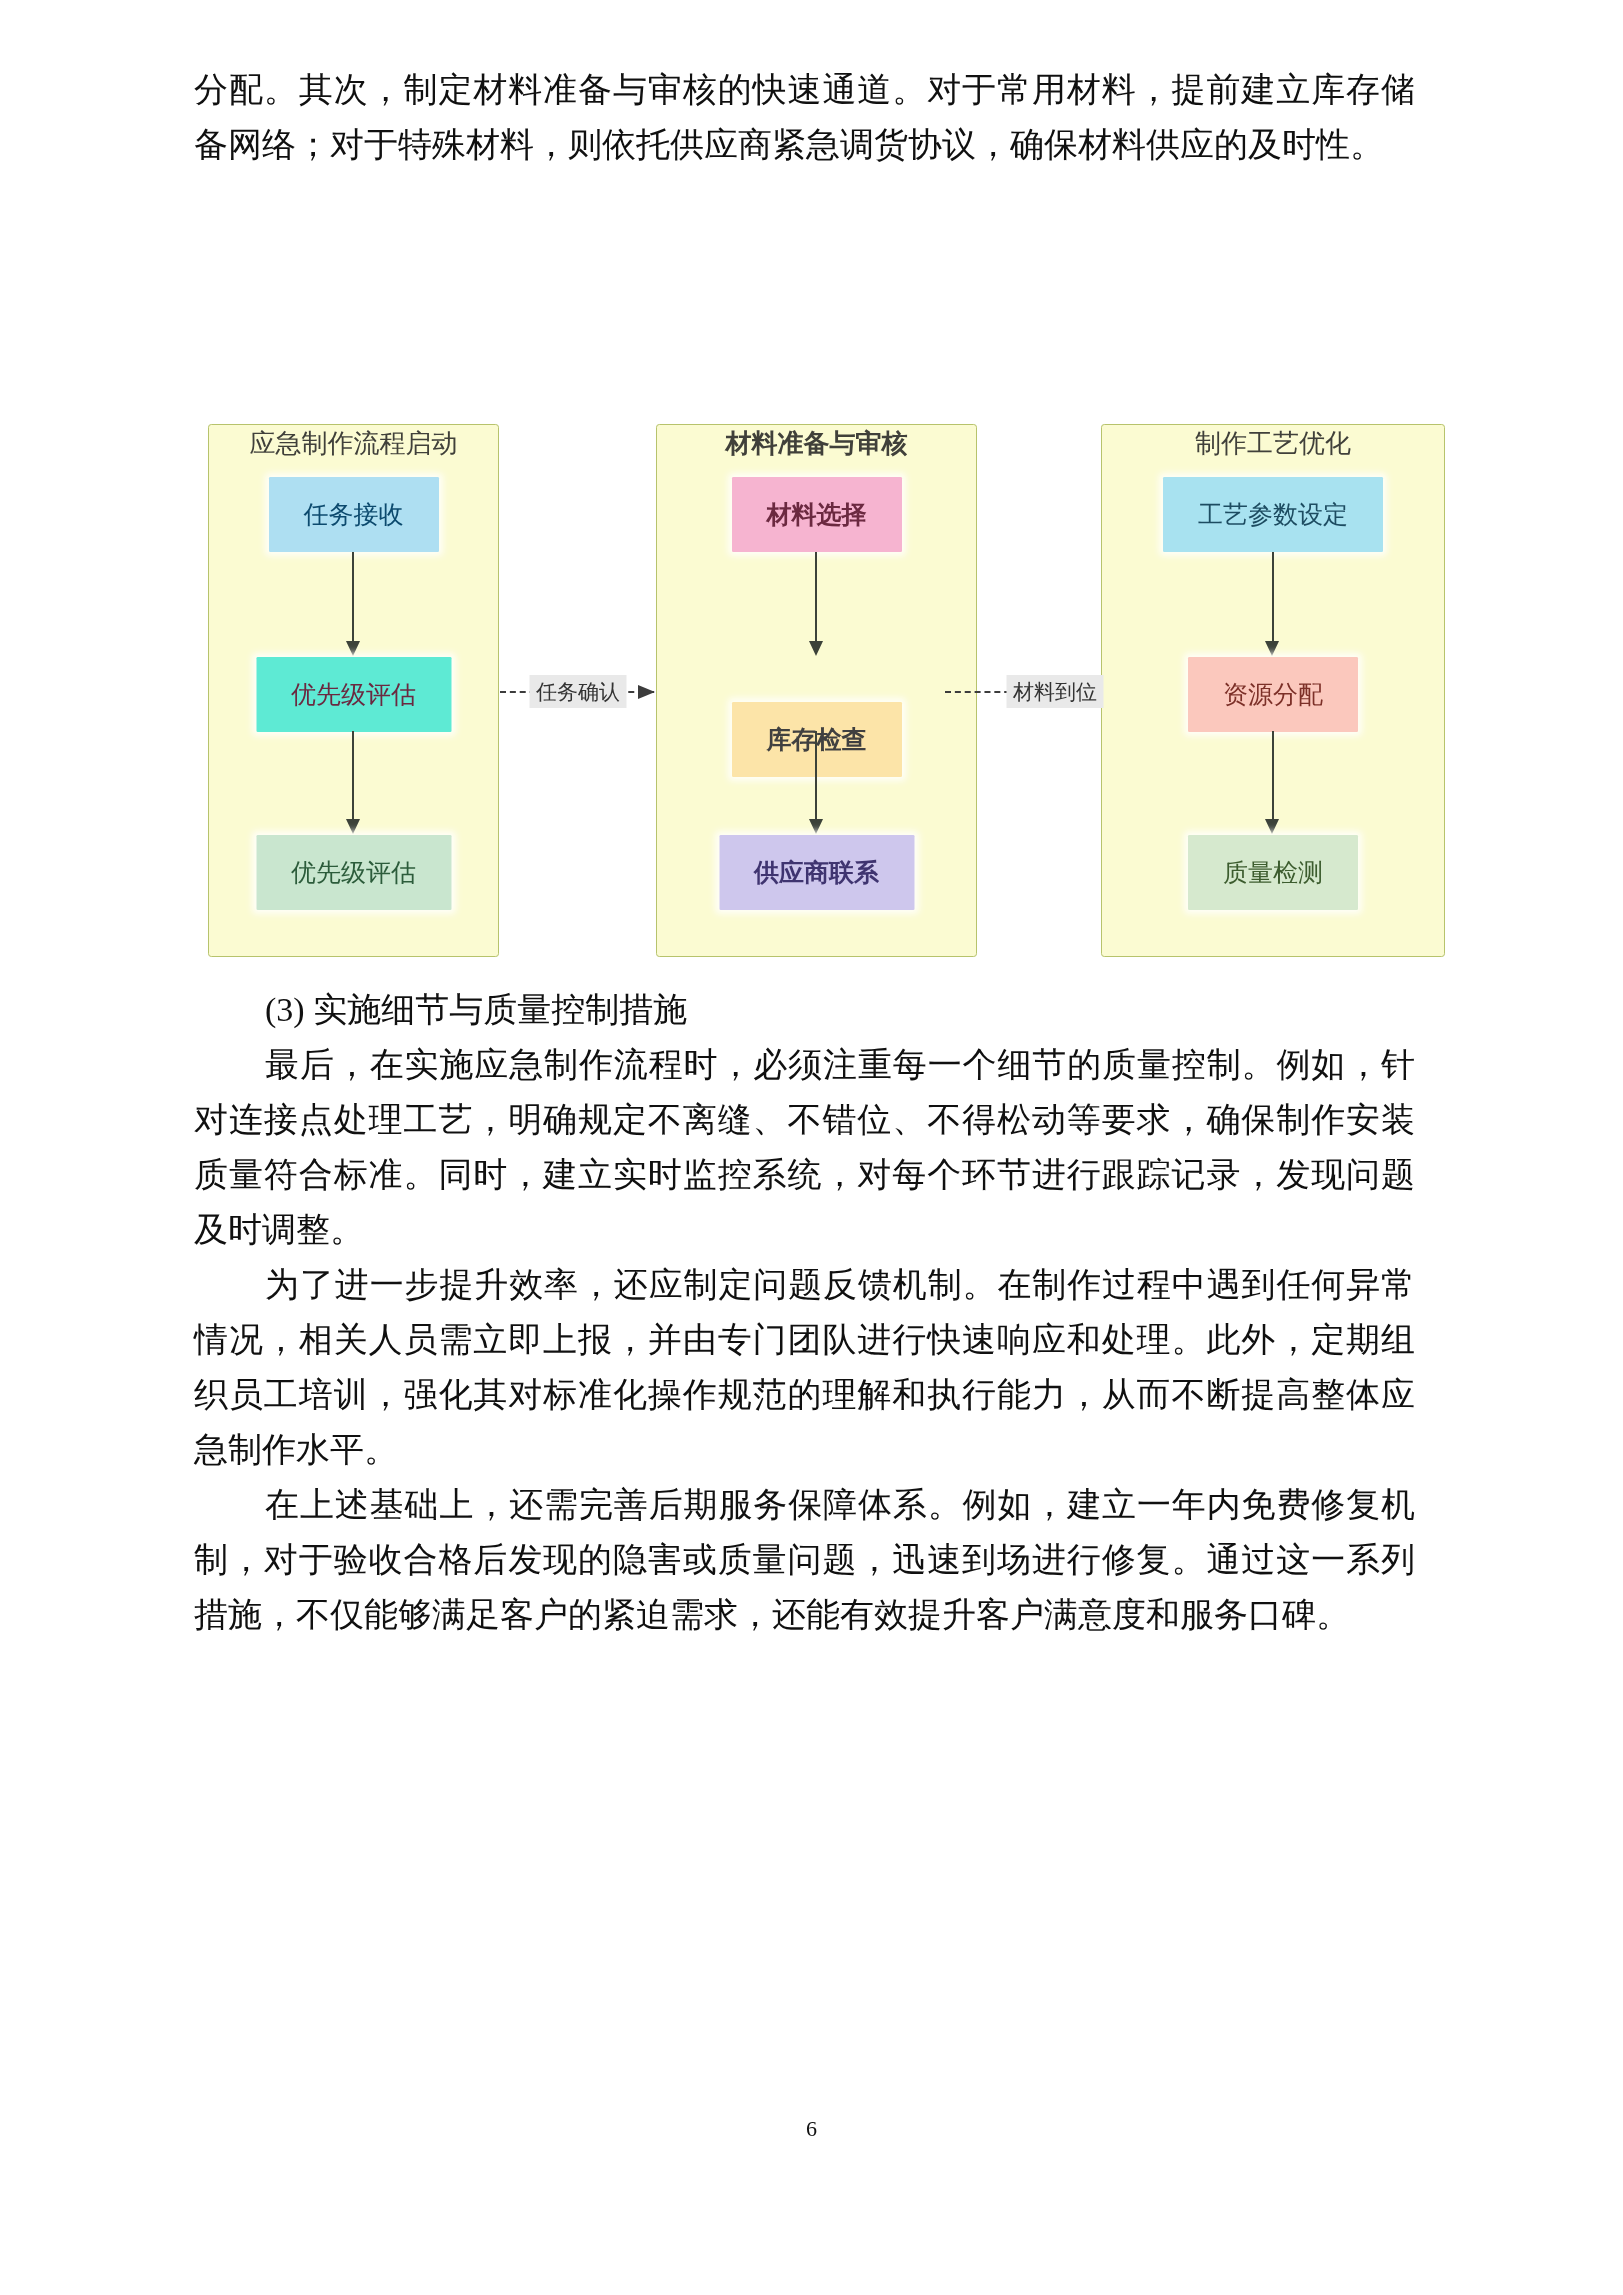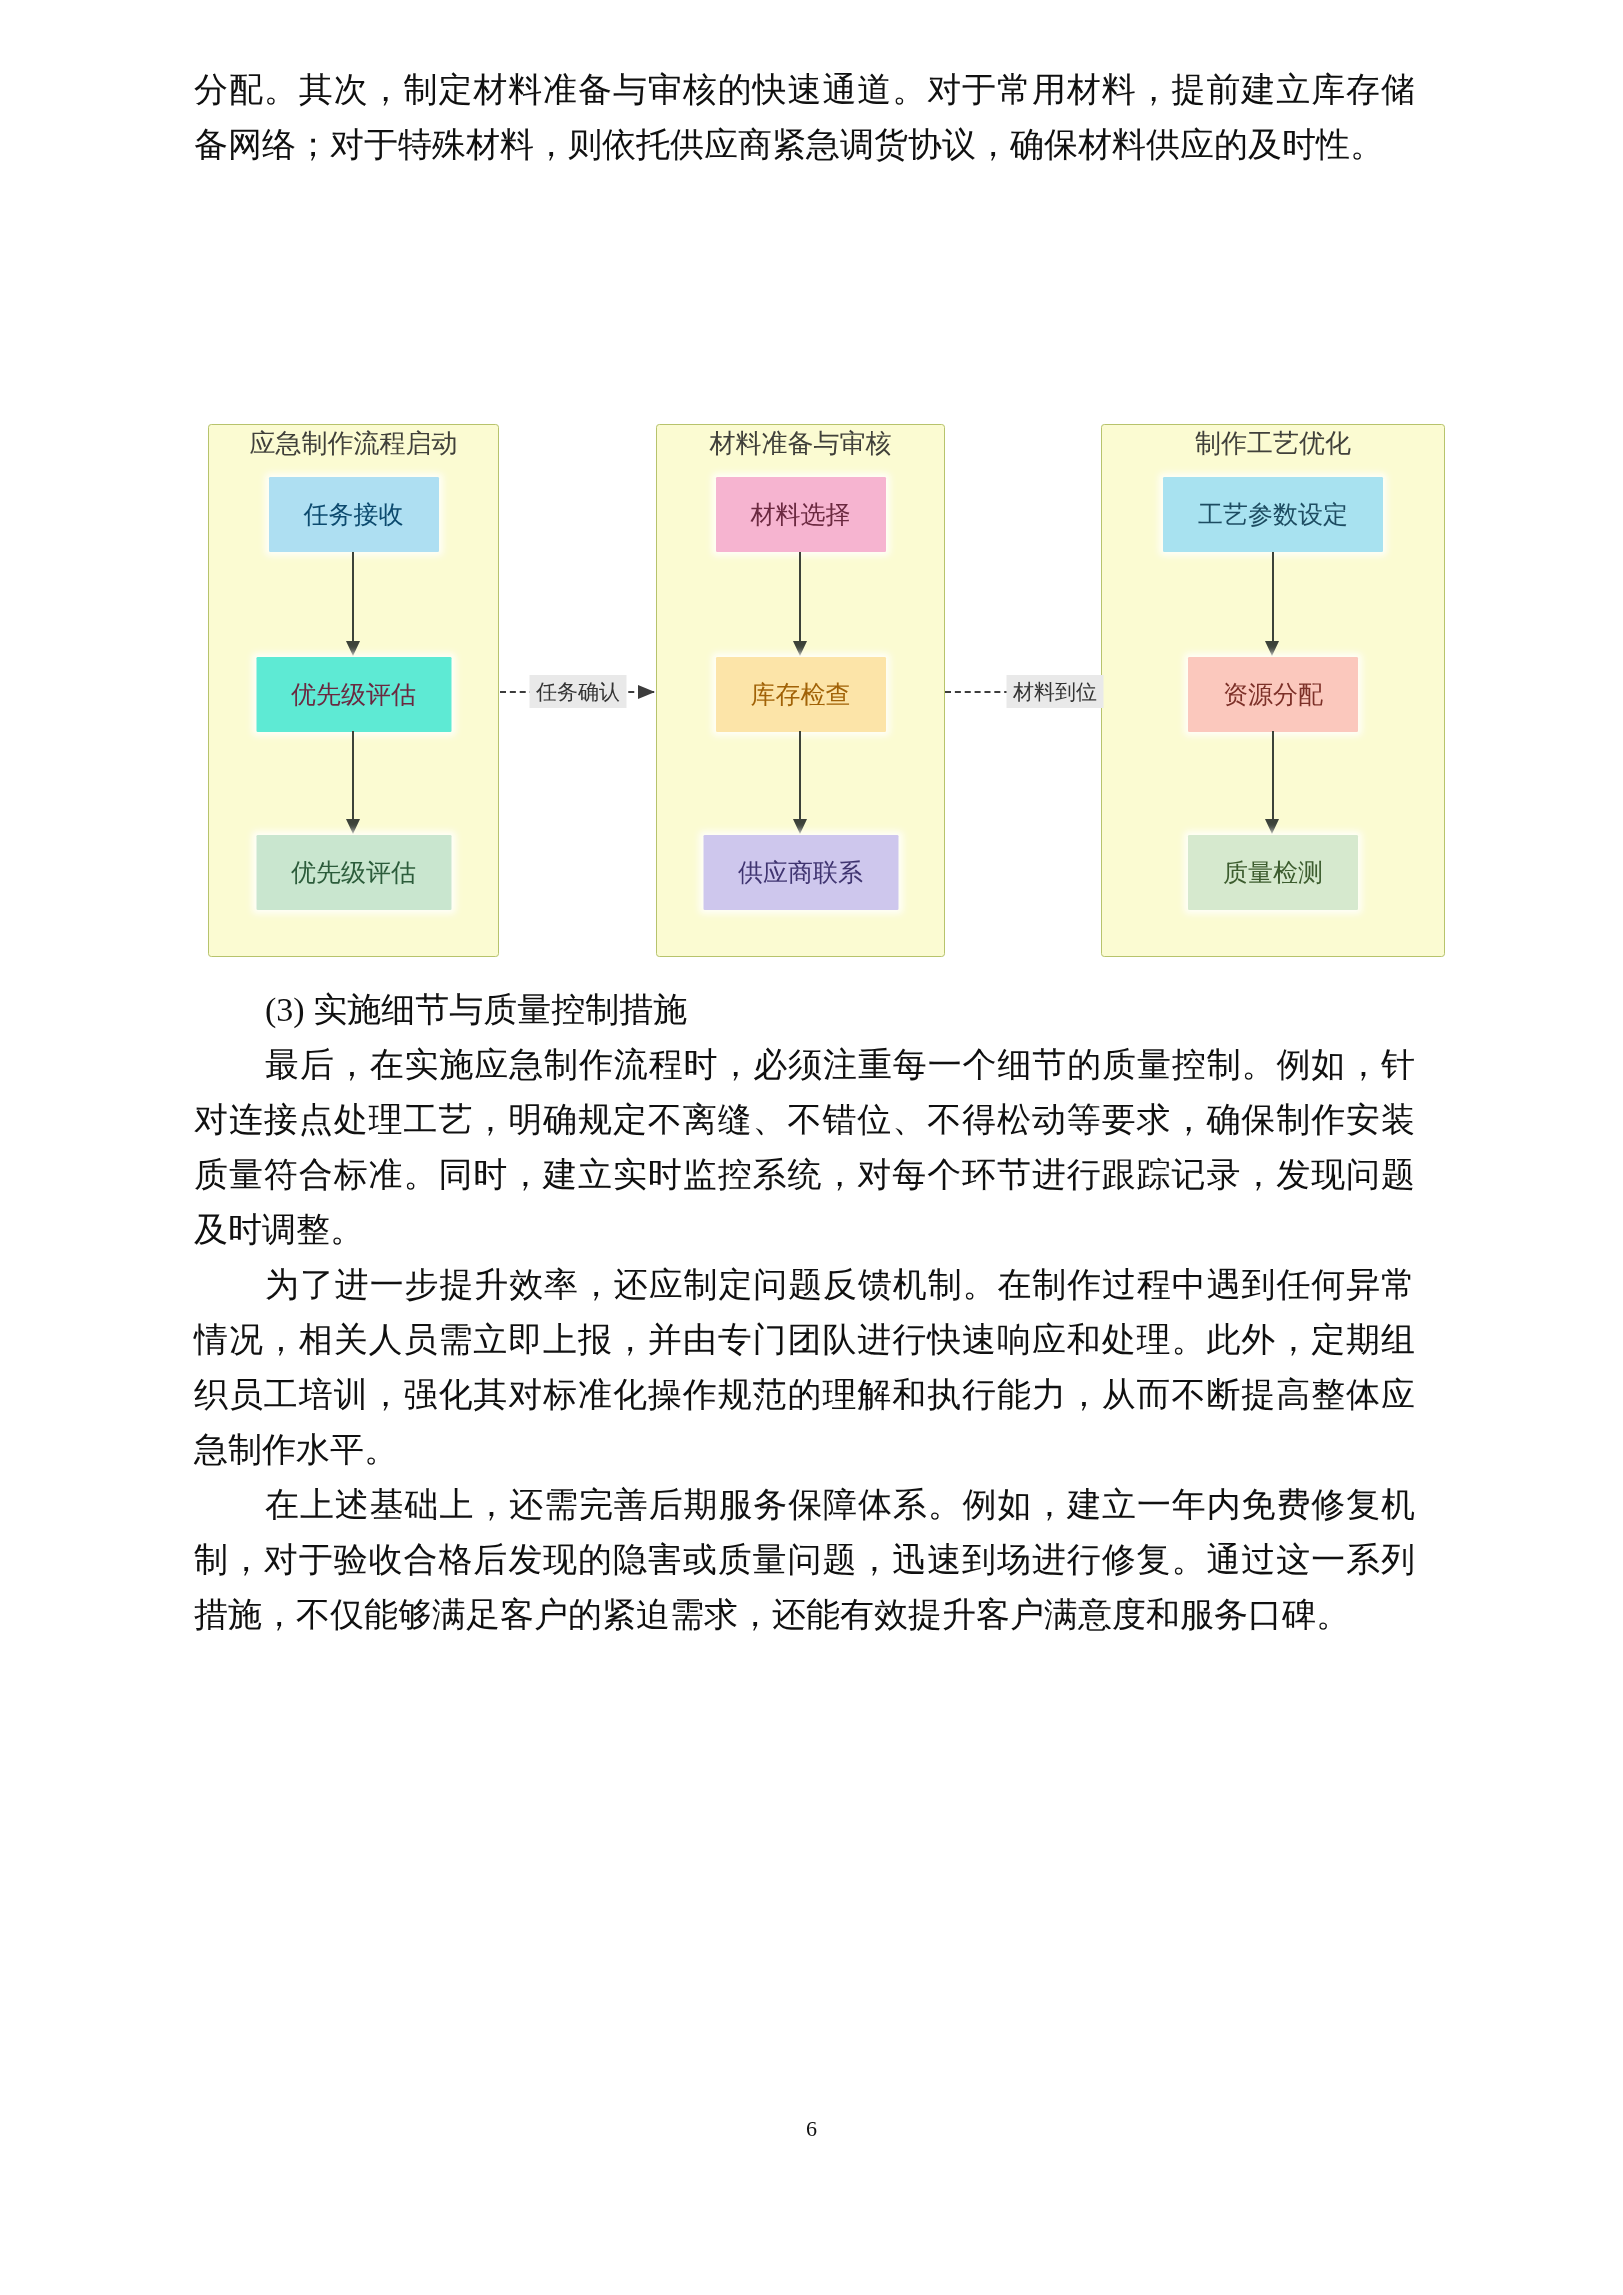--- a/index.html
+++ b/index.html
@@ -33,21 +33,21 @@
     font-family:"Liberation Sans", sans-serif;
   }
   .subgraph{
     position:absolute;top:0;height:533px;
     border:1.3px solid #b7c36c;
     border-radius:3.3px;
     box-sizing:border-box;
     background:#fbfbd2;
   }
   .sg1{left:0;width:291px;}
-  .sg2{left:448px;width:289px;}
+  .sg2{left:448px;width:321px;font-weight:bold;}
   .sg3{left:893px;width:344px;}
   .sg-title{
     position:absolute;top:5.2px;left:0;width:100%;
     text-align:center;font-size:26px;line-height:26px;color:#40403a;
   }
   .node{
     position:absolute;left:50%;transform:translateX(-50%);
     height:75px;line-height:75px;
     padding:0 35px;white-space:nowrap;
     font-size:25px;text-align:center;
@@ -107,21 +107,21 @@
       <div class="varrow va1"></div>
       <div class="node row2" style="background-color: #5eead4; color: rgb(107, 41, 64); text-align: center;">优先级评估</div>
       <div class="varrow va2"></div>
       <div class="node row3" style="background-color: rgb(201, 230, 207); color: rgb(44, 92, 59);">优先级评估</div>
     </section>
 
     <section class="subgraph sg2" style="background-color: rgb(251, 251, 210); border-color: rgb(183, 195, 108);">
       <div class="sg-title">材料准备与审核</div>
       <div class="node row1" style="background-color: rgb(246, 180, 208); color: rgb(107, 41, 64);">材料选择</div>
       <div class="varrow va1"></div>
-      <div class="node row2" style="background-color: rgb(252, 228, 168); color: #a16207;">库存检查</div>
+      <div class="node row2" style="background-color: rgb(252, 228, 168); color: #404040; margin-top: 45px;">库存检查</div>
       <div class="varrow va2"></div>
       <div class="node row3" style="background-color: rgb(206, 199, 237); color: rgb(63, 52, 112);">供应商联系</div>
     </section>
 
     <section class="subgraph sg3" style="background-color: rgb(251, 251, 210); border-color: rgb(183, 195, 108);">
       <div class="sg-title">制作工艺优化</div>
       <div class="node row1" style="background-color: rgb(168, 226, 240); color: rgb(29, 76, 97);">工艺参数设定</div>
       <div class="varrow va1"></div>
       <div class="node row2" style="background-color: rgb(251, 200, 189); color: rgb(124, 48, 40);">资源分配</div>
       <div class="varrow va2"></div>

